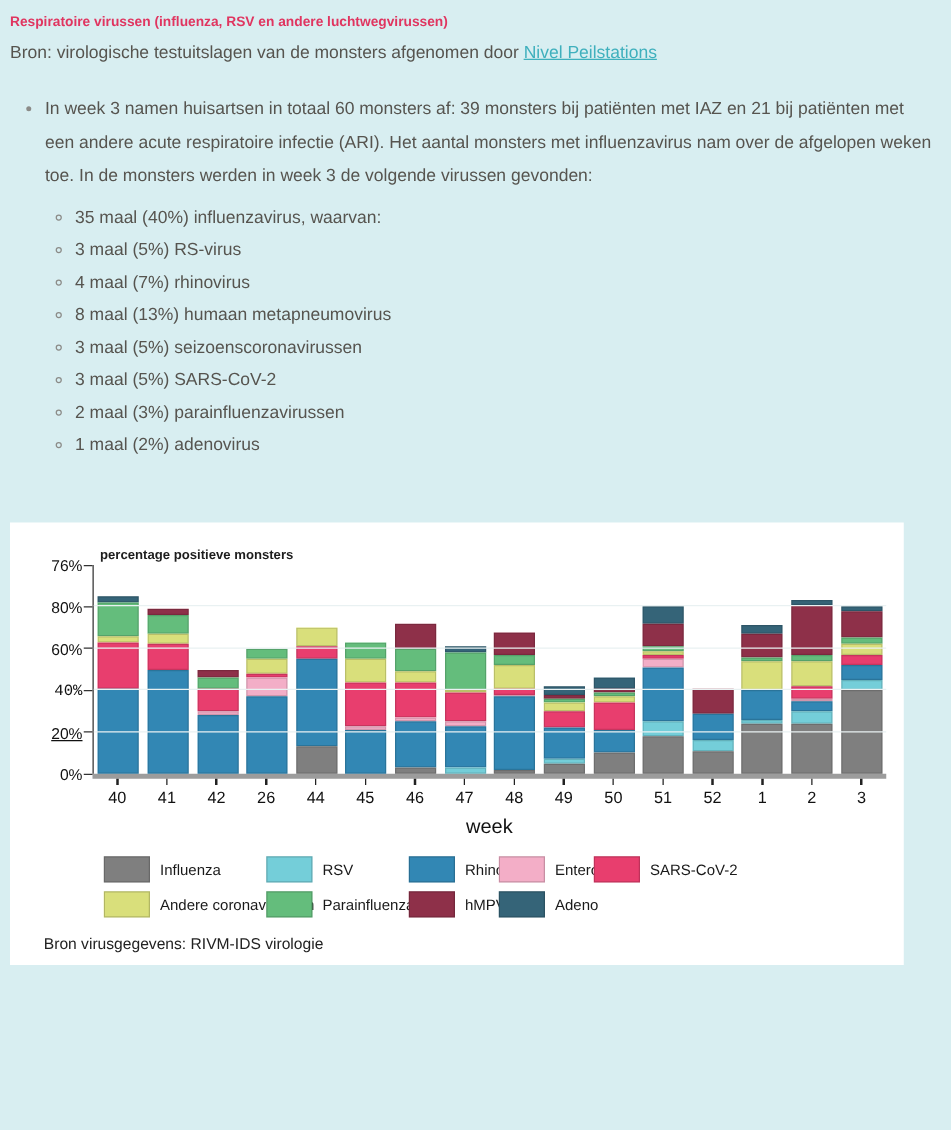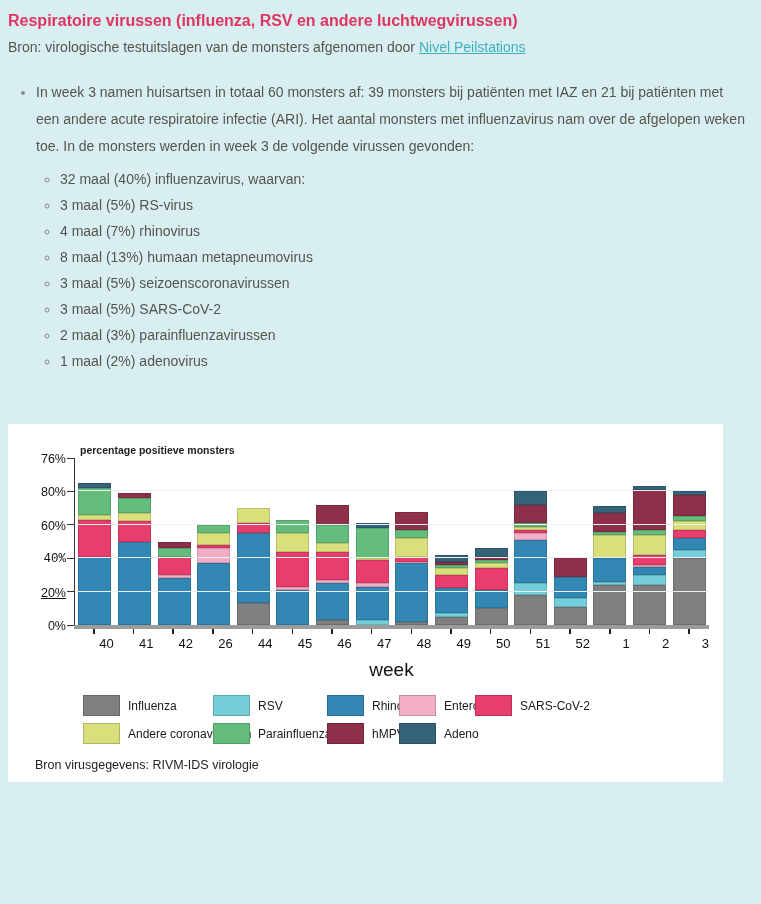--- a/index.html
+++ b/index.html
@@ -7,21 +7,21 @@
   body {
     background:#d8eef1;
     font-family:"Liberation Sans", sans-serif;
     color:#56544f;
     font-size:14px;
   }
   .page { padding:10px 8px 0 8px; }
 
   h1.page-title {
     color:#e03560;
-    font-size:16px;
+    font-size:11px;
     font-weight:bold;
     margin:2px 0 9px 0;
   }
   .subtitle { font-size:14px; margin-bottom:24px; }
   .subtitle a { color:#3fb0bd; text-decoration:underline; cursor:pointer; }
 
   .watvalt { font-weight:bold; font-style:italic; font-size:14px; margin-bottom:15px; }
 
   ul.l1 { list-style:disc outside; padding-left:28px; }
   ul.l1 > li { line-height:27px; padding-right:6px; }
@@ -58,22 +58,22 @@
   .bars { position:absolute; inset:0; display:flex; }
   .slot { flex:1; display:flex; flex-direction:column-reverse; align-items:center; height:100%; }
   .bar { width:33px; display:flex; flex-direction:column-reverse; }
   .seg { width:100%; box-shadow:inset 0 0 0 1px rgba(0,0,0,0.14); }
 
   .x-axis-line { margin-left:52px; height:4px; background:#9c9c9c; }
   .x-ticks { margin-left:52px; display:flex; height:5px; }
   .x-ticks .slot { flex-direction:column; }
   .x-ticks .tick { width:1.5px; height:5px; background:#222; }
   .x-labels { margin-left:52px; display:flex; }
-  .x-labels .xlab { flex:1; text-align:right; font-size:13px; color:#111; padding-top:2px; }
-  .x-axis-title { text-align:center; font-size:19px; color:#111; margin:8px 0 0 52px; }
+  .x-labels .xlab { flex:1; text-align:center; font-size:13px; color:#111; padding-top:2px; }
+  .x-axis-title { text-align:center; font-size:16px; color:#111; margin:8px 0 0 52px; }
 
   .legend {
     margin:14px 0 0 61px;
     display:grid;
     grid-template-columns:130px 114px 72px 76px auto;
     row-gap:7px;
   }
   .legend-item { display:flex; align-items:center; white-space:nowrap; }
   .legend-swatch { width:37px; height:21px; flex:0 0 37px; margin-right:8px; box-shadow:inset 0 0 0 1px rgba(0,0,0,0.18); }
   .legend-label { font-size:12px; color:#1a1a1a; }
@@ -89,21 +89,21 @@
 
   <p class="subtitle"><span>Bron: virologische testuitslagen van de monsters afgenomen door</span>
     <a href="#">Nivel Peilstations</a></p>
 
 
   <ul class="l1">
     <li>
       <span>In week 3 namen huisartsen in totaal 60 monsters af: 39 monsters bij patiënten met IAZ en 21 bij patiënten met een andere acute respiratoire infectie (ARI). Het aantal monsters met influenzavirus nam over de afgelopen weken toe. In de monsters werden in week 3 de volgende virussen gevonden:</span>
       <ul class="l2">
         <li>
-          <span>32 maal (40%) influenzavirus, waarvan:</span>
+          <span>35 maal (40%) influenzavirus, waarvan:</span>
         </li>
         <li><span>3 maal (5%) RS-virus</span></li>
         <li><span>4 maal (7%) rhinovirus</span></li>
         <li><span>8 maal (13%) humaan metapneumovirus</span></li>
         <li><span>3 maal (5%) seizoenscoronavirussen</span></li>
         <li><span>3 maal (5%) SARS-CoV-2</span></li>
         <li><span>2 maal (3%) parainfluenzavirussen</span></li>
         <li><span>1 maal (2%) adenovirus</span></li>
       </ul>
     </li>

